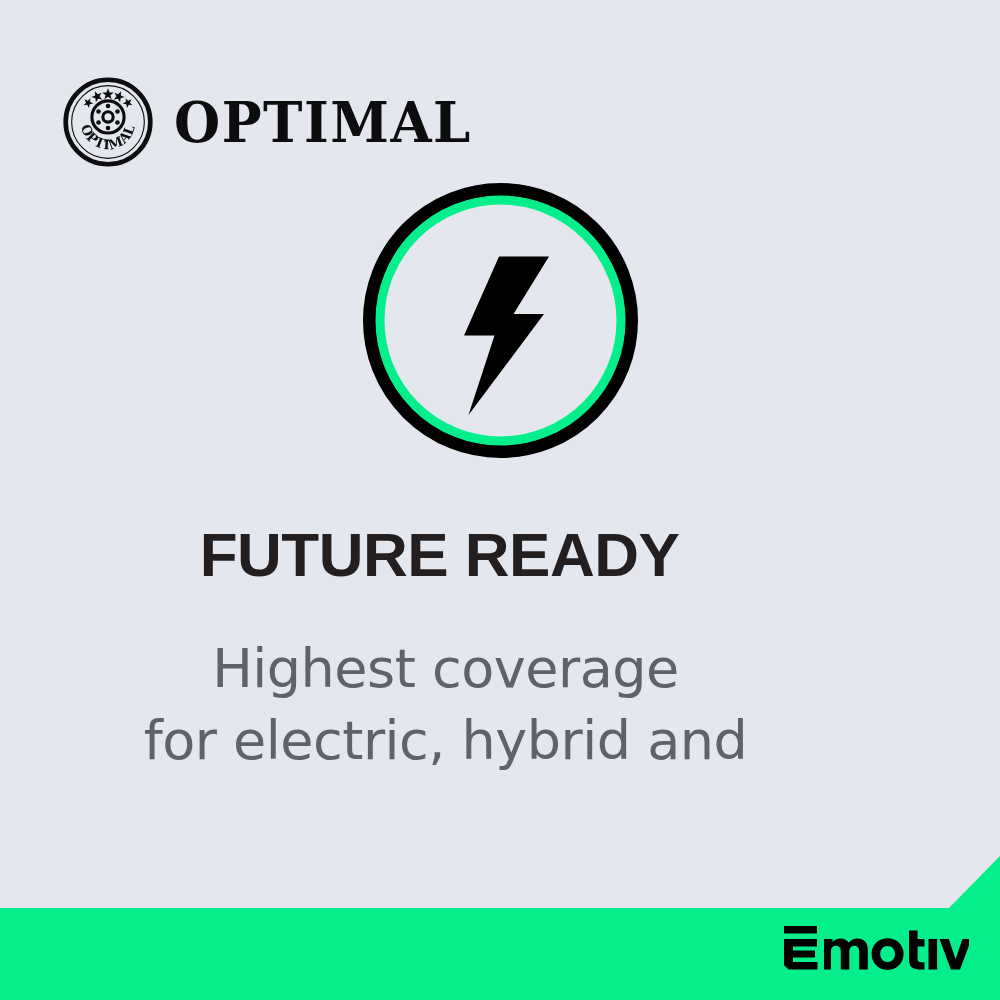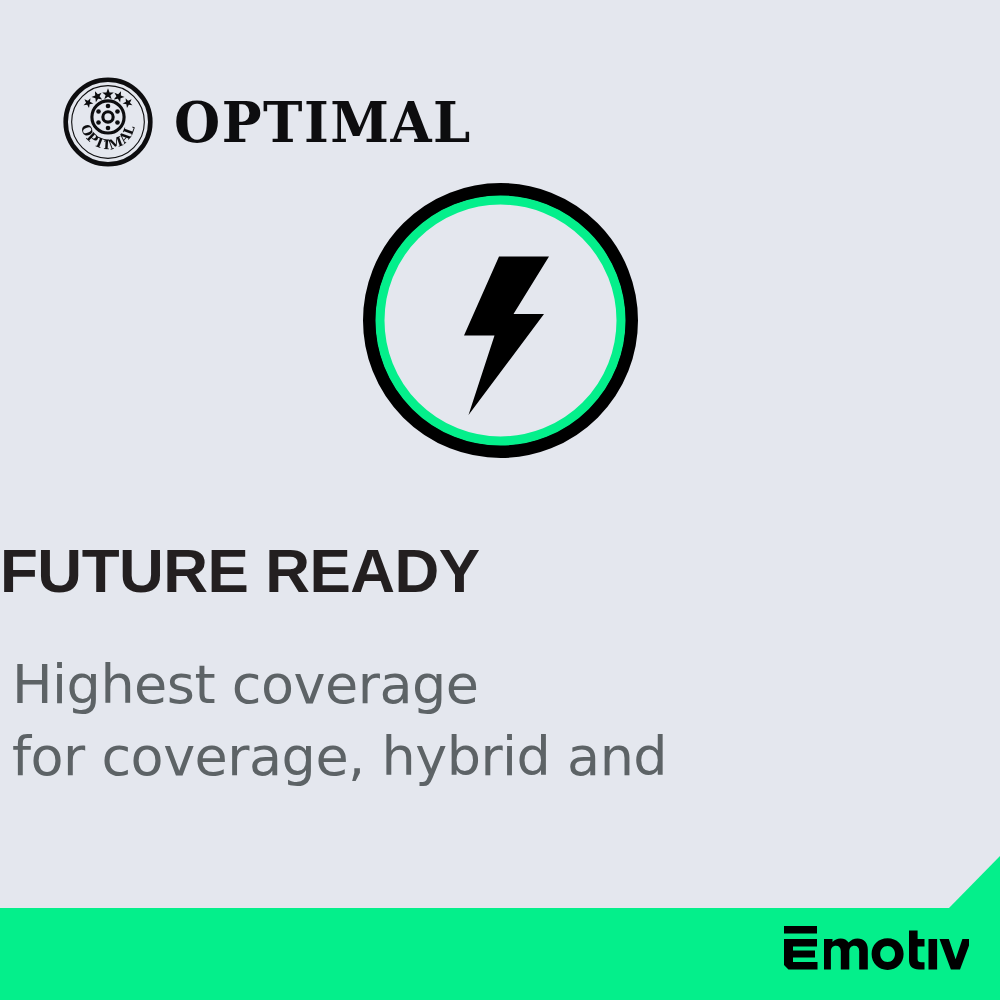--- a/index.html
+++ b/index.html
@@ -56,22 +56,23 @@
     top: 183px;
     width: 275px;
     height: 275px;
   }
   #hero-icon svg { display: block; width: 275px; height: 275px; }
 
   
   #copy {
     position: absolute;
     left: 0;
-    top: 540px;
+    top: 524px;
     width: 879px;
+    text-align: center;
   }
   #headline {
     font-family: "Liberation Sans", sans-serif;
     font-weight: 700;
     font-size: 62px;
     letter-spacing: -0.5px;
     color: #231f20;
     line-height: 1;
     margin: 0;
     white-space: nowrap;
@@ -180,21 +181,21 @@
 
       <path d="M 136.0 73.5 L 186.0 73.5 L 150.5 131.0 L 181.0 131.0 L 105.5 232.0
                L 131.5 152.5 L 101.0 152.5 Z" fill="#000000"></path>
     </svg>
   </div>
 
   <div id="copy">
     <h1 id="headline">FUTURE READY</h1>
     <p id="subcopy">
       <span class="ln">Highest coverage</span>
-      <span class="ln">for coverage, hybrid and</span>
+      <span class="ln">for electric, hybrid and</span>
     </p>
   </div>
 
   <div id="footer-wedge"></div>
   <div id="footer-band"></div>
 
   <div id="footer-logo">
     <svg viewBox="0 0 188 46" xmlns="http://www.w3.org/2000/svg" aria-hidden="true">
       <g fill="#000000">
 

